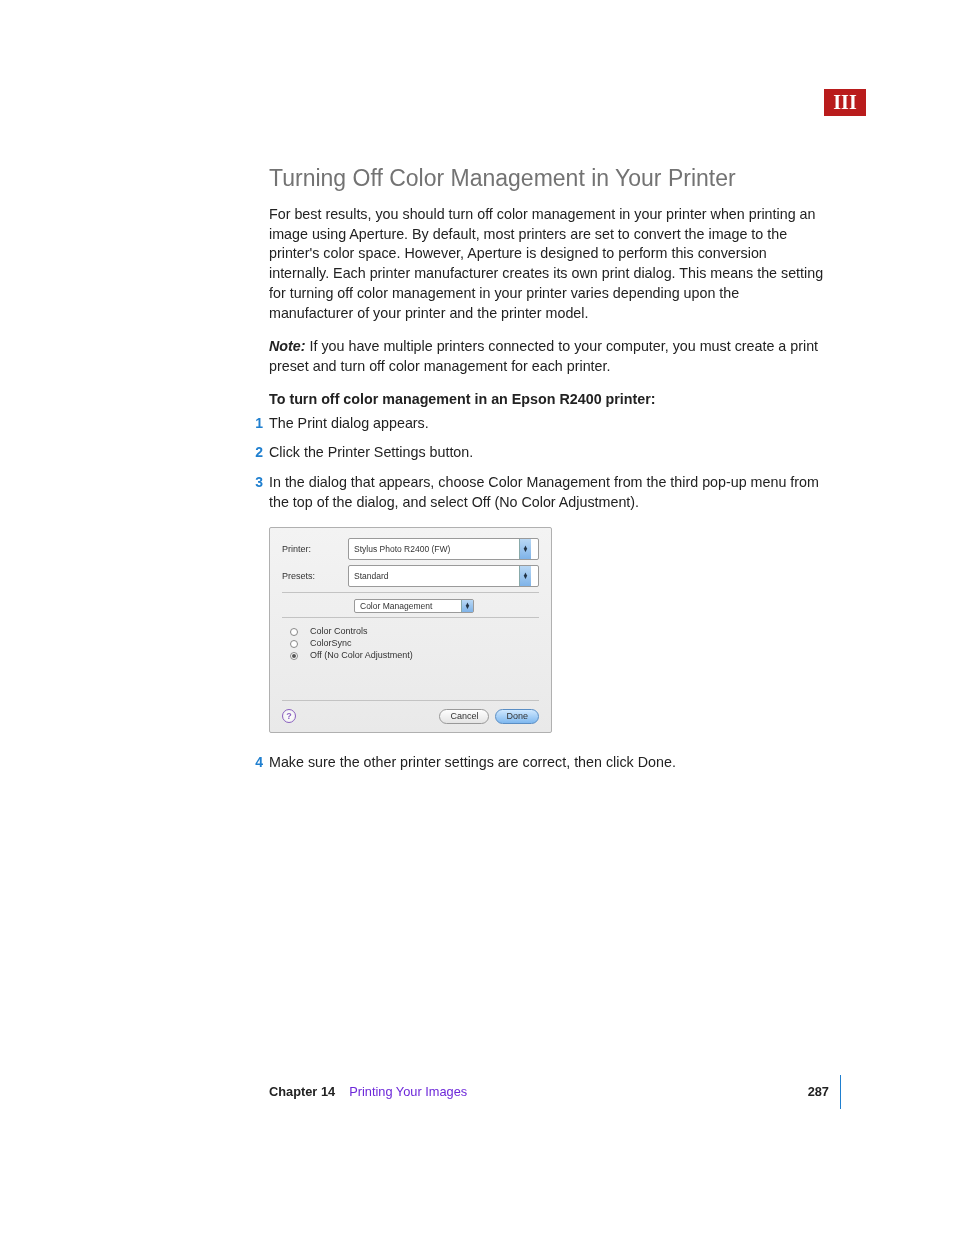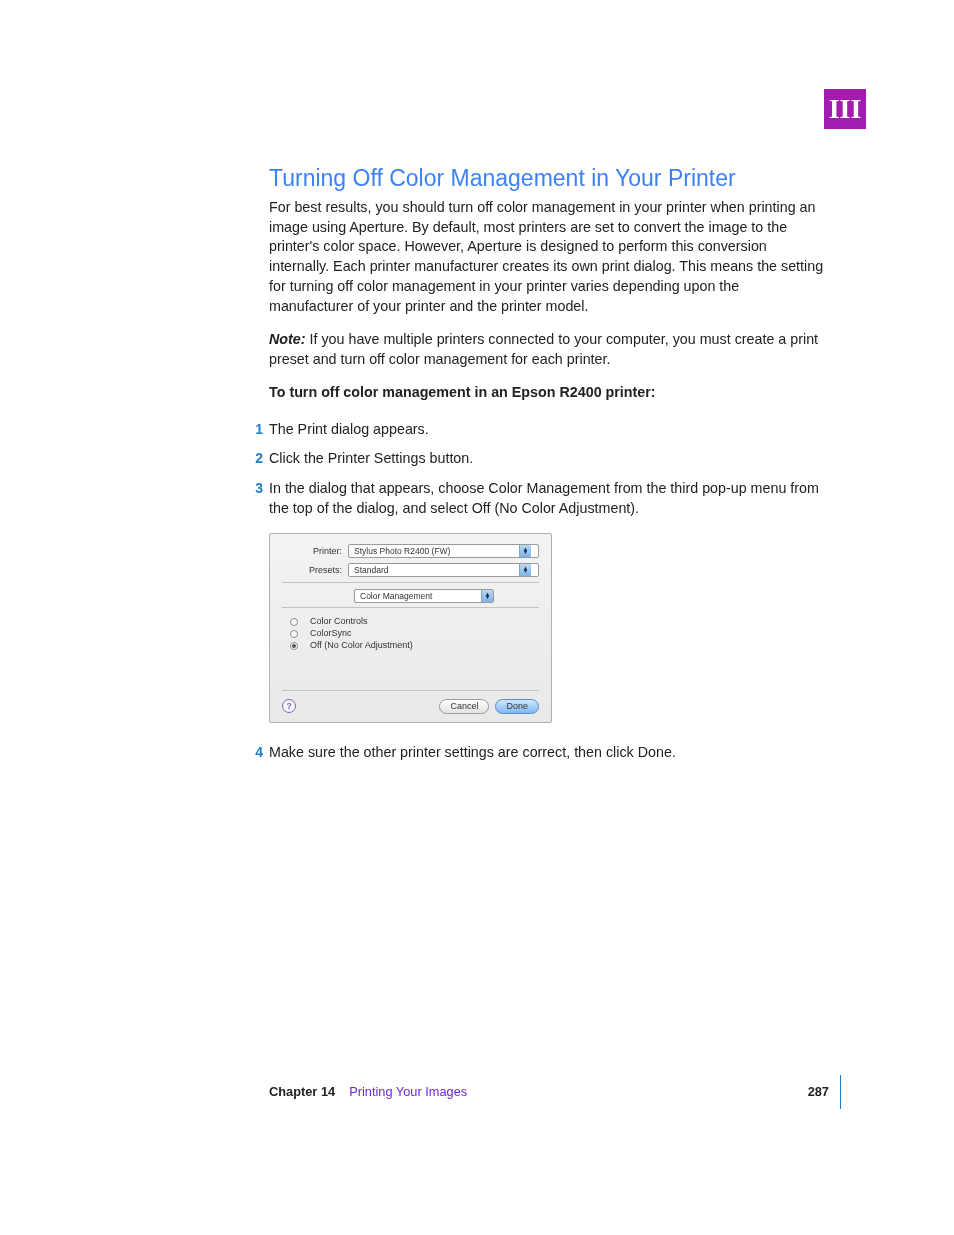--- a/index.html
+++ b/index.html
@@ -9,55 +9,55 @@
     width: 954px;
     height: 1235px;
     position: relative;
     color: #222;
   }
   .page-tab {
     position: absolute;
     top: 89px;
     right: 88px;
     width: 42px;
-    height: 40px;
-    background: #a21caf;
+    height: 27px;
+    background: #b91c1c;
     color: #fff;
     font-family: "Times New Roman", serif;
     font-weight: bold;
-    font-size: 28px;
+    font-size: 20px;
     display: flex;
     align-items: center;
     justify-content: center;
   }
   .content {
     position: absolute;
     top: 165px;
     left: 269px;
     width: 555px;
   }
   .heading {
-    color: #3b82f6;
+    color: #737373;
     font-size: 23px;
     font-weight: 400;
-    margin-bottom: 6px;
+    margin-bottom: 13px;
   }
   .body-text {
     font-size: 14.3px;
     line-height: 1.38;
     margin-bottom: 14px;
   }
   .note-label {
     font-style: italic;
     font-weight: 600;
   }
   .subhead {
     font-size: 14.3px;
     font-weight: 700;
-    margin-bottom: 20px;
+    margin-bottom: 7px;
   }
   .step {
     position: relative;
     font-size: 14.3px;
     line-height: 1.38;
     margin-bottom: 10px;
   }
   .step-num {
     position: absolute;
     left: -22px;
@@ -82,26 +82,25 @@
     padding: 10px 12px 8px 12px;
     border-radius: 2px;
   }
   .dlg-row {
     display: flex;
     align-items: center;
     margin-bottom: 5px;
   }
   .dlg-label {
     width: 66px;
-    text-align: right;
     padding-right: 6px;
   }
   .dlg-select {
     flex: 1;
-    height: 14px;
+    height: 22px;
     background: #fff;
     border: 1px solid #9a9a9a;
     border-radius: 2px;
     display: flex;
     align-items: center;
     justify-content: space-between;
     padding: 0 7px 0 5px;
     box-shadow: inset 0 1px 0 rgba(255,255,255,.6);
     font-size: 8.5px;
   }
@@ -118,21 +117,21 @@
     line-height: 0.5;
     flex-direction: column;
   }
   .dlg-sep {
     height: 1px;
     background: #c3c3c3;
     margin: 4px 0 6px 0;
   }
   .dlg-section-select {
     margin-left: 72px;
-    width: 140px;
+    width: 120px;
     height: 14px;
     background: #fff;
     border: 1px solid #9a9a9a;
     border-radius: 2px;
     display: flex;
     align-items: center;
     justify-content: space-between;
     padding-left: 5px;
     font-size: 8.5px;
     margin-bottom: 4px;

